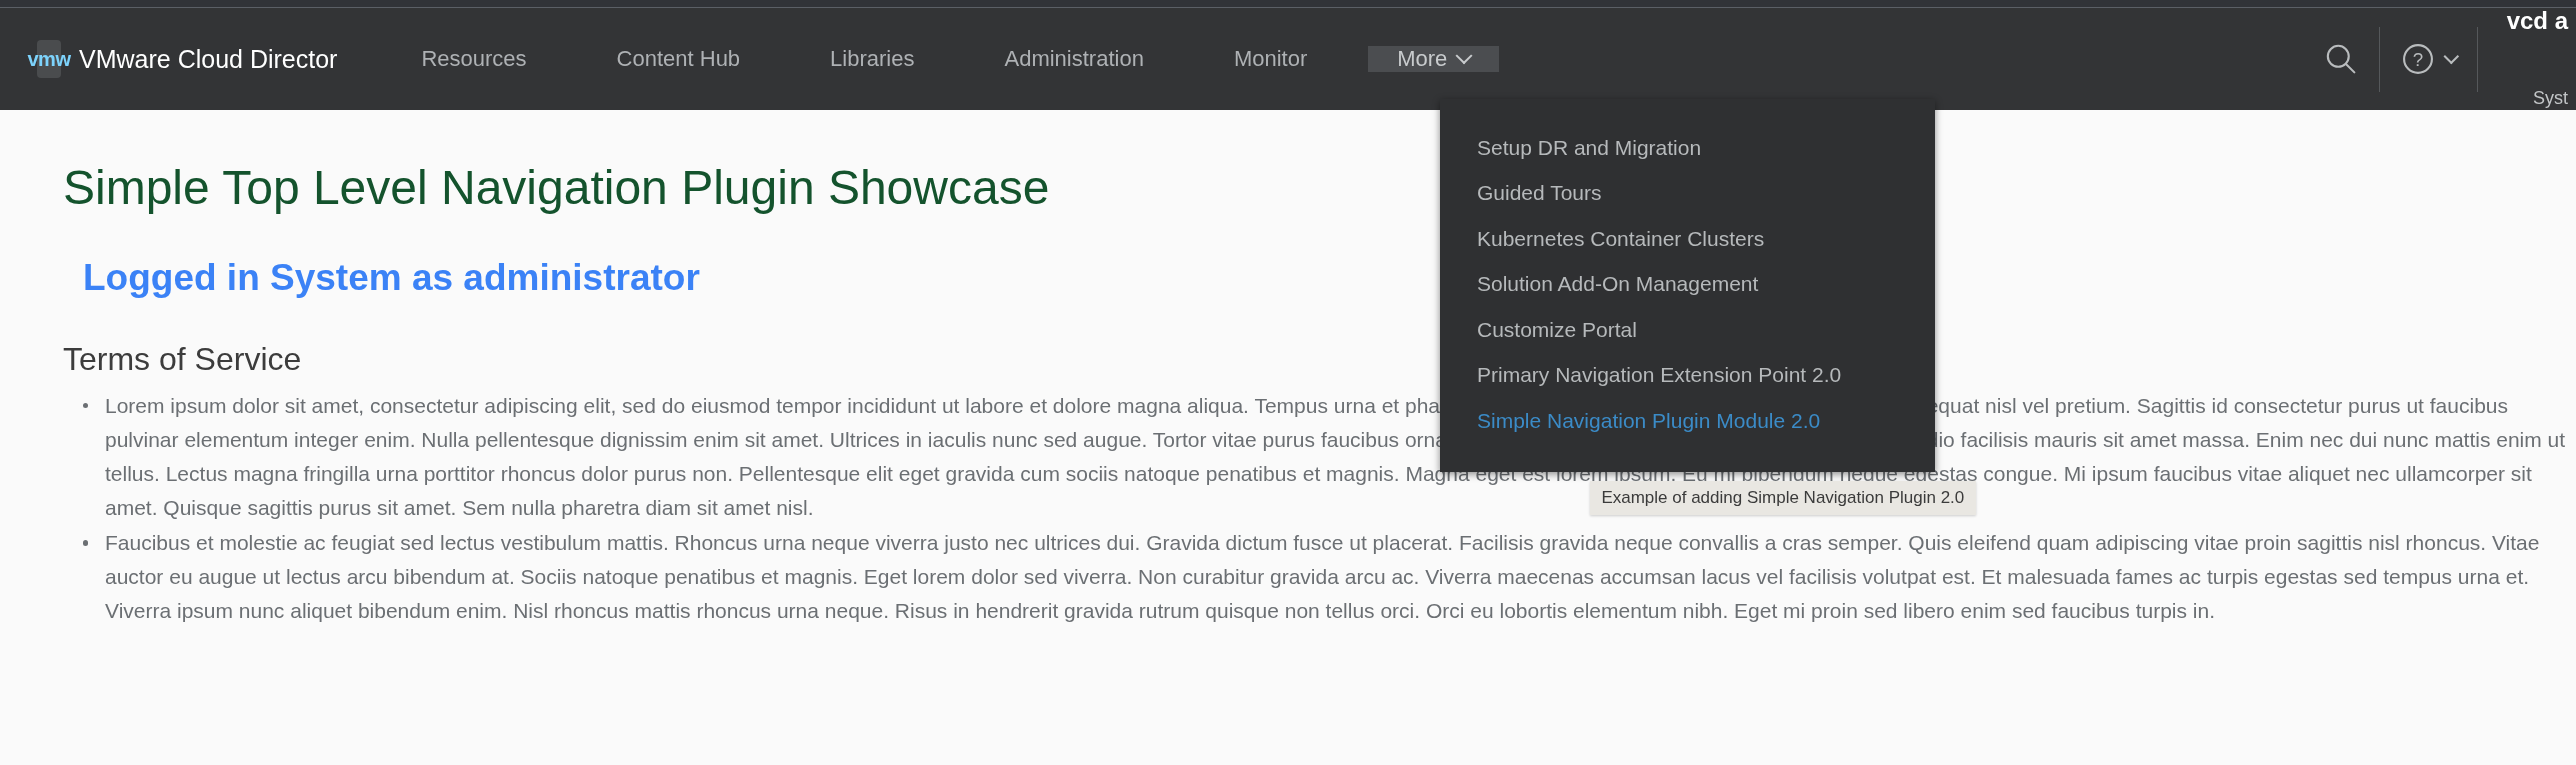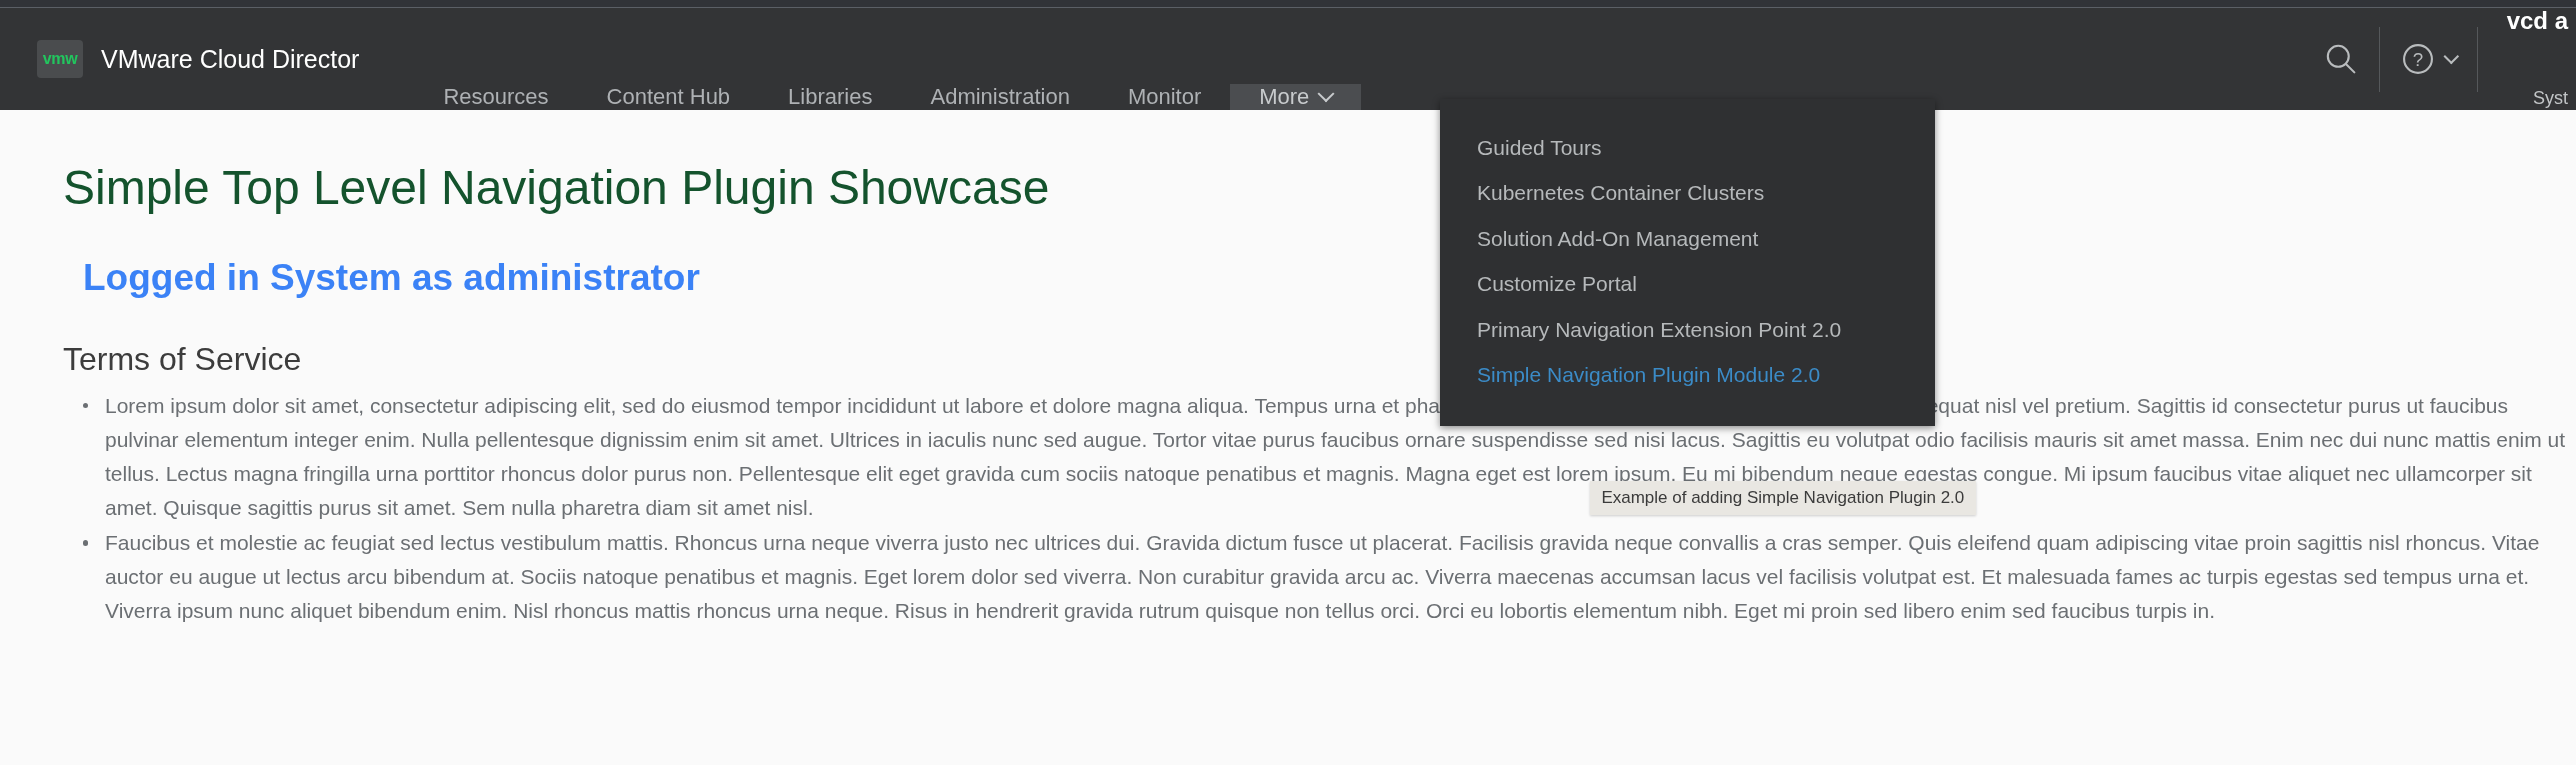--- a/index.html
+++ b/index.html
@@ -42,47 +42,48 @@
   }
 
   .brand {
     display: flex;
     align-items: center;
     padding-left: 37px;
     flex: 0 0 auto;
   }
 
   .vmw-logo {
-    width: 46px;
+    width: 24px;
     height: 38px;
     background: #4a4c4e;
     border-radius: 4px;
     display: flex;
     align-items: center;
     justify-content: center;
-    color: #22c55e;
-    font-size: 16px;
+    color: #7dd3fc;
+    font-size: 20px;
     font-weight: bold;
     letter-spacing: -0.4px;
     line-height: 1;
   }
 
   .brand-title {
     margin-left: 18px;
     color: #ffffff;
     font-size: 25px;
     font-weight: 400;
     white-space: nowrap;
   }
 
   .nav {
     display: flex;
-    align-items: flex-end;
+    align-items: center;
     margin-left: 55px;
     flex: 1 1 auto;
+    gap: 32px;
   }
 
   .nav-item {
     display: flex;
     align-items: center;
     padding: 0 29px;
     color: #aeb1b4;
     font-size: 22px;
     font-weight: 400;
     white-space: nowrap;
@@ -346,20 +347,21 @@
     <h1 class="page-title">Simple Top Level Navigation Plugin Showcase</h1>
     <h2 class="page-subtitle">Logged in System as administrator</h2>
     <h3 class="section-heading">Terms of Service</h3>
     <ul class="bullets">
       <li>Lorem ipsum dolor sit amet, consectetur adipiscing elit, sed do eiusmod tempor incididunt ut labore et dolore magna aliqua. Tempus urna et pharetra pharetra massa massa ultricies mi. Ipsum consequat nisl vel pretium. Sagittis id consectetur purus ut faucibus pulvinar elementum integer enim. Nulla pellentesque dignissim enim sit amet. Ultrices in iaculis nunc sed augue. Tortor vitae purus faucibus ornare suspendisse sed nisi lacus. Sagittis eu volutpat odio facilisis mauris sit amet massa. Enim nec dui nunc mattis enim ut tellus. Lectus magna fringilla urna porttitor rhoncus dolor purus non. Pellentesque elit eget gravida cum sociis natoque penatibus et magnis. Magna eget est lorem ipsum. Eu mi bibendum neque egestas congue. Mi ipsum faucibus vitae aliquet nec ullamcorper sit amet. Quisque sagittis purus sit amet. Sem nulla pharetra diam sit amet nisl.</li>
       <li>Faucibus et molestie ac feugiat sed lectus vestibulum mattis. Rhoncus urna neque viverra justo nec ultrices dui. Gravida dictum fusce ut placerat. Facilisis gravida neque convallis a cras semper. Quis eleifend quam adipiscing vitae proin sagittis nisl rhoncus. Vitae auctor eu augue ut lectus arcu bibendum at. Sociis natoque penatibus et magnis. Eget lorem dolor sed viverra. Non curabitur gravida arcu ac. Viverra maecenas accumsan lacus vel facilisis volutpat est. Et malesuada fames ac turpis egestas sed tempus urna et. Viverra ipsum nunc aliquet bibendum enim. Nisl rhoncus mattis rhoncus urna neque. Risus in hendrerit gravida rutrum quisque non tellus orci. Orci eu lobortis elementum nibh. Eget mi proin sed libero enim sed faucibus turpis in.</li>
     </ul>
   </div>
 
   <div class="dropdown">
+    <div class="dd-item">Setup DR and Migration</div>
     <div class="dd-item">Guided Tours</div>
     <div class="dd-item">Kubernetes Container Clusters</div>
     <div class="dd-item">Solution Add-On Management</div>
     <div class="dd-item">Customize Portal</div>
     <div class="dd-item">Primary Navigation Extension Point 2.0</div>
     <div class="dd-item highlight">Simple Navigation Plugin Module 2.0</div>
   </div>
 
   <div class="tooltip">Example of adding Simple Navigation Plugin 2.0</div>
 

